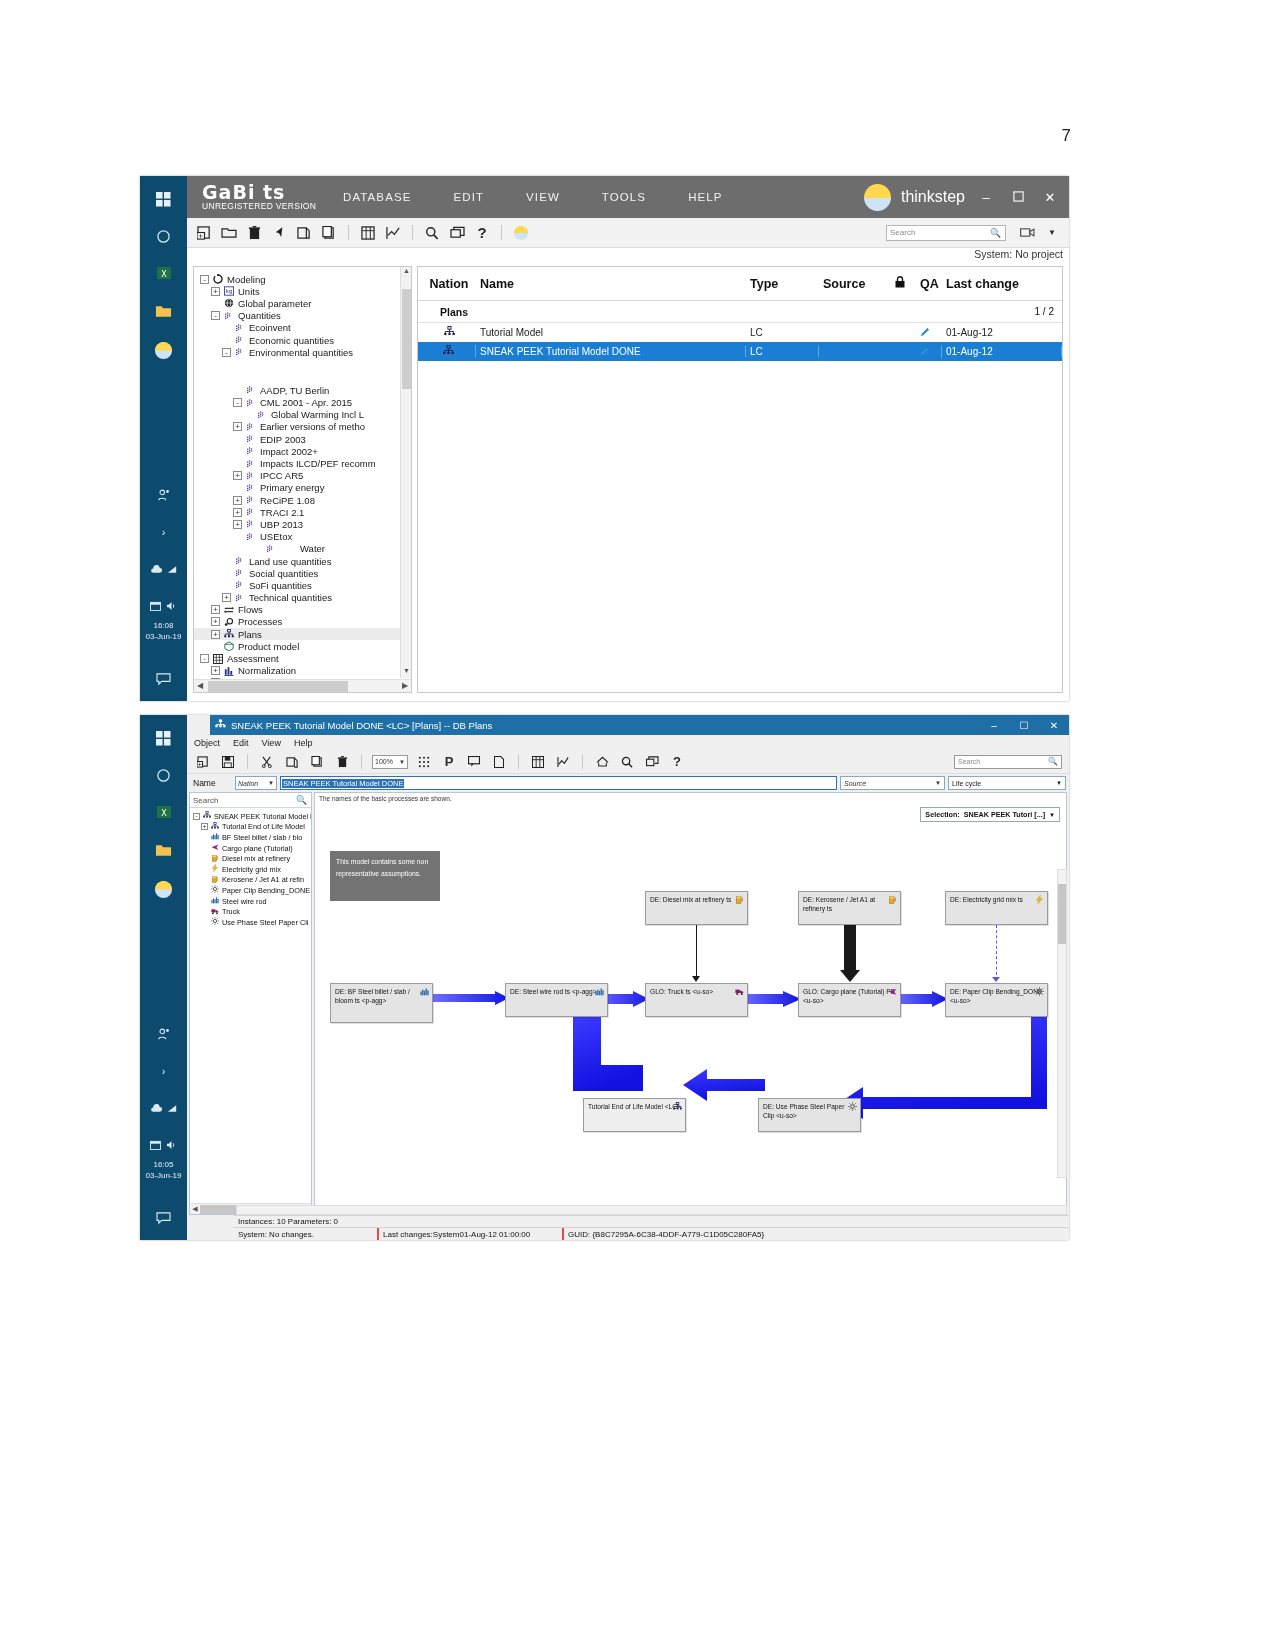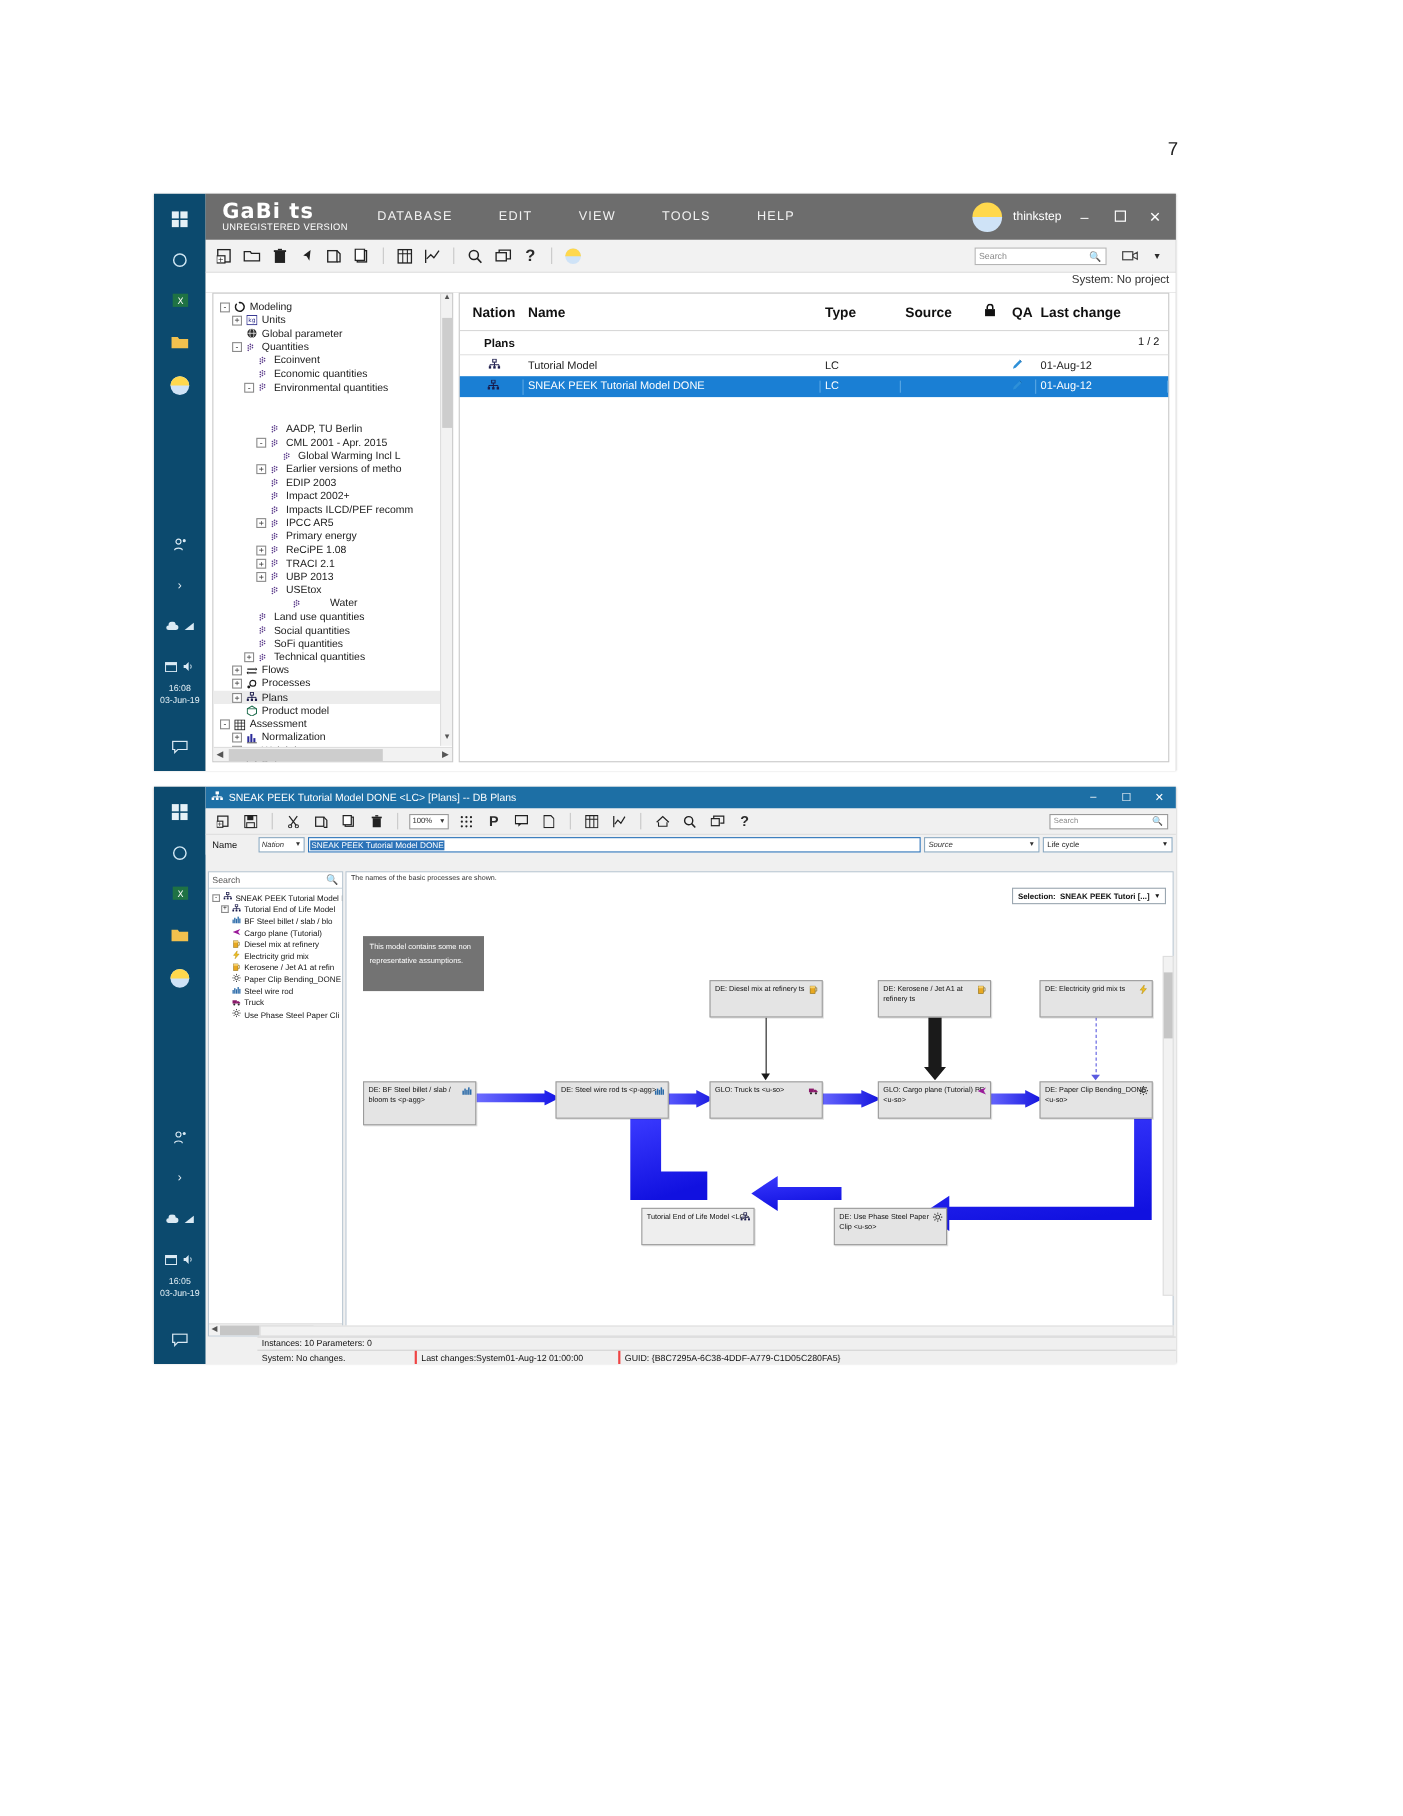--- a/index.html
+++ b/index.html
@@ -29,21 +29,21 @@
   .menubar { height:42px; background:#6d6d6d; display:flex; align-items:center;
              color:#fff; }
   .brand { width:135px; padding-left:15px; }
   .brand .b1 { font-size:19px; font-weight:bold; letter-spacing:1px; line-height:17px;
                font-family:"DejaVu Sans", sans-serif; }
   .brand .b2 { font-size:8.5px; letter-spacing:.3px; }
   .menubar .mi { font-size:11.5px; letter-spacing:1.1px; padding:0 21px; color:#f2f2f2; }
   .mb-right { margin-left:auto; display:flex; align-items:center; padding-right:8px; gap:10px;}
   .avatar { width:27px; height:27px; border-radius:50%;
             background:linear-gradient(180deg,#ffd84d 0%,#ffd84d 50%,#cfe3f7 50%,#cfe3f7 100%); }
-  .user-name { font-size:11px; }
+  .user-name { font-size:16px; }
   .wbtn { font-size:13px; width:22px; text-align:center; color:#fff; }
 
   .toolbar { height:30px; background:#f2f2f2; border-bottom:1px solid #dcdcdc;
              display:flex; align-items:center; padding:0 8px; gap:7px; }
   .tbtn { width:18px; height:18px; display:flex; align-items:center;
           justify-content:center; font-size:13px; color:#2a2a2a; }
   .tb-div { width:1px; height:15px; background:#c8c8c8; margin:0 3px; }
   .searchbox { margin-left:auto; display:flex; align-items:center;
                border:1px solid #b5b5b5; background:#fff; height:16px; width:120px;
                font-size:8px; color:#8a8a8a; padding:0 3px; }
@@ -95,21 +95,21 @@
   .c-type { width:73px; }
   .c-source { width:60px; }
   .c-lock { width:37px; text-align:center;}
   .c-qa { width:26px; }
   .c-last { width:120px; }
 
   
   #win2 { left:140px; top:715px; width:929px; height:525px; }
   .w2-body { position:absolute; left:47px; top:0; right:0; bottom:0; background:#f0f0f0; }
   .w2-title { height:20px; background:#1d6fa5; color:#fff; display:flex; align-items:center;
-              font-size:9.5px; padding-left:5px; }
+              font-size:9.5px; padding-left:5px;margin-left:23px; }
   .w2-title .ttxt { margin-left:5px; }
   .w2-title .tbtns { margin-left:auto; display:flex; }
   .w2-title .tbtns span { width:30px; text-align:center; font-size:10px; }
   .w2-menu { height:15px; background:#f0f0f0; display:flex; align-items:center;
              font-size:9px; gap:13px; padding-left:7px; color:#1a1a1a; }
   .w2-tb { height:24px; background:#f0f0f0; display:flex; align-items:center;
            padding:0 7px; gap:7px; border-bottom:1px solid #dcdcdc; }
   .zoomsel { border:1px solid #999; background:#fff; height:14px; width:36px;
              font-size:7px; display:flex; align-items:center; padding:0 2px; color:#333;}
   .zoomsel .cv { margin-left:auto; font-size:6px; }
@@ -1092,20 +1092,26 @@
             </svg>
         </span>
         <span class="ttxt">SNEAK PEEK Tutorial Model DONE &lt;LC&gt; [Plans] -- DB Plans</span>
         <span class="tbtns">
           <span>–</span>
           <span>☐</span>
           <span>✕</span>
         </span>
       </div>
 
+      <div class="w2-menu">
+        <span>Object</span>
+        <span>Edit</span>
+        <span>View</span>
+        <span>Help</span>
+      </div>
 
       <div class="w2-tb">
         <div class="tbtn">
           <svg width="13" height="12" viewBox="0 0 14 13">
               <rect x="1" y="1" width="10" height="10" fill="none" stroke="#222" stroke-width="1.2"></rect>
               <rect x="0" y="6" width="6" height="6" fill="#fff" stroke="#222" stroke-width="1.1"></rect>
               <text x="3" y="11" font-size="6" text-anchor="middle" font-family="DejaVu Sans">+</text>
             </svg>
         </div>
         <div class="tbtn">

